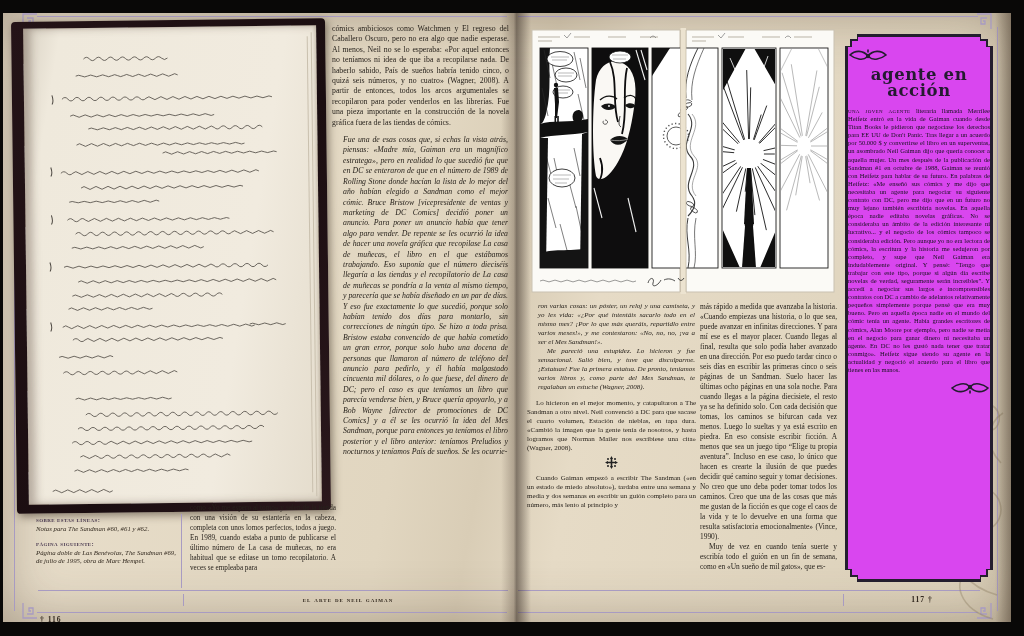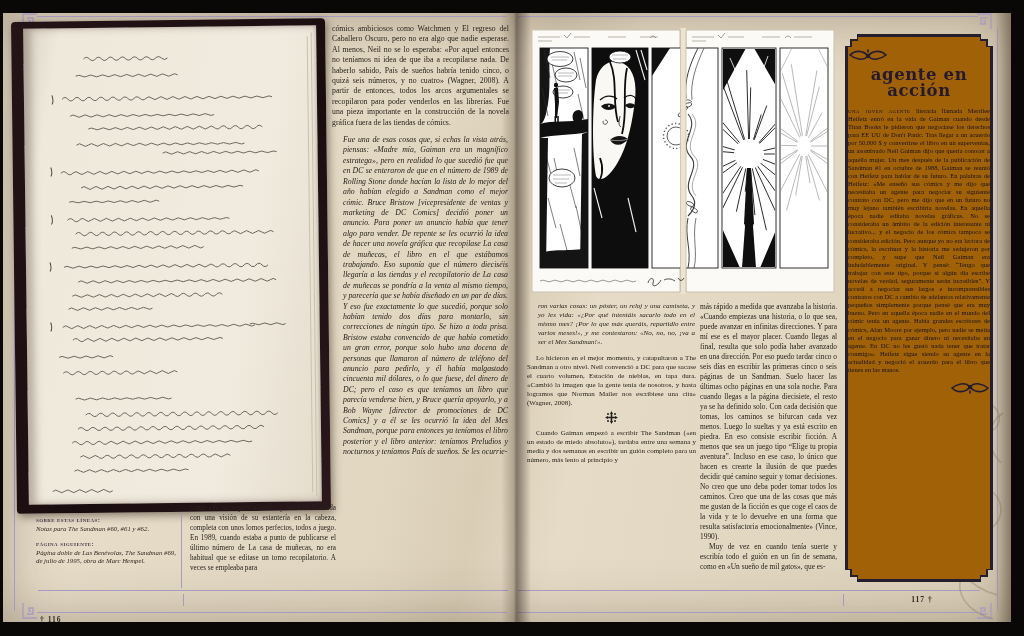--- a/index.html
+++ b/index.html
@@ -45,21 +45,21 @@
   .divider{text-align:center;margin:3px 0 2px 0 !important;}
 
   
   .captions{left:33px;top:503px;width:140px;font-size:6.8px;line-height:8.6px;color:#32291f;}
   .cap-header{font-variant:small-caps;font-weight:bold;color:#4a3950;letter-spacing:.4px;}
   .cap-body{font-style:italic;margin-bottom:7px;}
 
   
   .sidebar-outer{left:842px;top:21px;width:148px;height:548px;background:#241e2e;
     clip-path:polygon(0 12px,5px 12px,5px 5px,12px 5px,12px 0,calc(100% - 12px) 0,calc(100% - 12px) 5px,calc(100% - 5px) 5px,calc(100% - 5px) 12px,100% 12px,100% calc(100% - 12px),calc(100% - 5px) calc(100% - 12px),calc(100% - 5px) calc(100% - 5px),calc(100% - 12px) calc(100% - 5px),calc(100% - 12px) 100%,12px 100%,12px calc(100% - 5px),5px calc(100% - 5px),5px calc(100% - 12px),0 calc(100% - 12px));}
-  .sidebar-inner{position:absolute;left:3px;top:3px;right:3px;bottom:3px;background:#a16207;
+  .sidebar-inner{position:absolute;left:3px;top:3px;right:3px;bottom:3px;background:#d946ef;
     clip-path:polygon(0 10px,4px 10px,4px 4px,10px 4px,10px 0,calc(100% - 10px) 0,calc(100% - 10px) 4px,calc(100% - 4px) 4px,calc(100% - 4px) 10px,100% 10px,100% calc(100% - 10px),calc(100% - 4px) calc(100% - 10px),calc(100% - 4px) calc(100% - 4px),calc(100% - 10px) calc(100% - 4px),calc(100% - 10px) 100%,10px 100%,10px calc(100% - 4px),4px calc(100% - 4px),4px calc(100% - 10px),0 calc(100% - 10px));
     padding:10px 0;box-sizing:border-box;}
   .sb-ornament{text-align:center;margin:2px 0 4px 0;}
   .sb-title{font-family:"DejaVu Serif", serif;font-size:16.5px;line-height:16px;letter-spacing:.6px;
             text-align:center;color:#241a30;font-weight:600;margin:2px 0 8px 0;}
   .sb-body{font-size:6.5px;line-height:8.1px;text-align:justify;color:#17121f;}
   .smallcaps{font-variant:small-caps;letter-spacing:.3px;}
 
   .comic{left:527px;top:15px;width:306px;height:266px;}
   svg{display:block;}
@@ -136,20 +136,21 @@
     <p>como «Yo me espero al tomo» y salen de la tienda con una visión de su estantería en la cabeza, completa con unos lomos perfectos, todos a juego. En 1989, cuando estaba a punto de publicarse el último número de La casa de muñecas, no era habitual que se editase un tomo recopilatorio. A veces se empleaba para</p>
   </div>
 
   <div class="abs col col1">
     <p>cómics ambiciosos como Watchmen y El regreso del Caballero Oscuro, pero no era algo que nadie esperase. Al menos, Neil no se lo esperaba: «Por aquel entonces no teníamos ni idea de que iba a recopilarse nada. De haberlo sabido, País de sueños habría tenido cinco, o quizá seis números, y no cuatro» (Wagner, 2008). A partir de entonces, todos los arcos argumentales se recopilaron para poder venderlos en las librerías. Fue una pieza importante en la construcción de la novela gráfica fuera de las tiendas de cómics.</p>
     <p class="quote mt">Fue una de esas cosas que, si echas la vista atrás, piensas: «Madre mía, Gaiman era un magnífico estratega», pero en realidad lo que sucedió fue que en DC se enteraron de que en el número de 1989 de Rolling Stone donde hacían la lista de lo mejor del año habían elegido a Sandman como el mejor cómic. Bruce Bristow [vicepresidente de ventas y marketing de DC Comics] decidió poner un anuncio. Para poner un anuncio había que tener algo para vender. De repente se les ocurrió la idea de hacer una novela gráfica que recopilase La casa de muñecas, el libro en el que estábamos trabajando. Eso suponía que el número dieciséis llegaría a las tiendas y el recopilatorio de La casa de muñecas se pondría a la venta al mismo tiempo, y parecería que se había diseñado en un par de días. Y eso fue exactamente lo que sucedió, porque solo habían tenido dos días para montarlo, sin correcciones de ningún tipo. Se hizo a toda prisa. Bristow estaba convencido de que había cometido un gran error, porque solo hubo una docena de personas que llamaron al número de teléfono del anuncio para pedirlo, y él había malgastado cincuenta mil dólares, o lo que fuese, del dinero de DC; pero el caso es que teníamos un libro que parecía venderse bien, y Bruce quería apoyarlo, y a Bob Wayne [director de promociones de DC Comics] y a él se les ocurrió la idea del Mes Sandman, porque para entonces ya teníamos el libro posterior y el libro anterior: teníamos Preludios y nocturnos y teníamos País de sueños. Se les ocurrie-</p>
   </div>
 
   <div class="abs footer-text" style="left:37px;top:602px;">† 116</div>
   <div class="abs footer-tick" style="left:180px;top:581px;"></div>
+  <div class="abs footer-text footer-center" style="left:186px;top:582px;width:318px;">el arte de neil gaiman</div>
 
   <div class="abs comic">
     <svg width="306" height="266" viewBox="0 0 306 266">
       <rect x="2" y="2" width="148" height="262" fill="#fbfaf6" stroke="#c9c1b1"></rect>
       <rect x="156" y="2" width="148" height="262" fill="#fbfaf6" stroke="#c9c1b1"></rect>
 
       <g stroke="#b9b3a6" stroke-width="1">
         <line x1="8" y1="9" x2="30" y2="9"></line>
           <line x1="44" y1="9" x2="60" y2="9"></line>
           <line x1="78" y1="9" x2="96" y2="9"></line>
@@ -291,20 +292,21 @@
 
       <g fill="none">
         <path id="hw2" stroke="#4a4a4a" stroke-width="0.55" d="M 10 253 q 3 -1.7384370045152688 6 0 q 3 1.7528042059998934 6 0 q 3 -1.765825073370254 6 0 q 3 1.7774804015900103 6 0 q 3 -1.7877529997151538 6 0 q 3 1.7966277162496609 6 0 q 3 -1.8040914614930772 6 0 q 3 1.8101332268471022 6 0 q 3 -1.8147441010526084 6 0 q 3 1.817917283333264 6 0 q 3 -1.8196480934262835 6 0 q 3 1.8199339784855522 6 0 q 3 -1.8187745168469194 6 0 q 3 1.8161714186501372 6 0 q 3 -1.812128523316502 6 0 q 3 1.8066517938859161 6 0 "></path>
         <path d="M118 255 c2 -7 7 -5 5 0 c-1.5 5 5 3 8 -3 M134 252 c4 -2 8 -1 11 1 M148 250 q3 5 6 0" stroke="#222" stroke-width="0.8"></path>
       </g>
     </svg>
   </div>
 
   <div class="abs col colA">
     <p class="quote">ron varias cosas: un póster, un reloj y una camiseta, y yo les vida: «¿Por qué intentáis sacarlo todo en el mismo mes? ¡Por lo que más queráis, repartidlo entre varios meses!», y me contestaron: «No, no, no, ¡va a ser el Mes Sandman!».</p>
+    <p class="quote ind">Me pareció una estupidez. Lo hicieron y fue sensacional. Salió bien, y tuve que disculparme. ¡Estatuas! Fue la primera estatua. De pronto, teníamos varios libros y, como parte del Mes Sandman, te regalaban un estuche (Wagner, 2008).</p>
     <p class="mt ind">Lo hicieron en el mejor momento, y catapultaron a The Sandman a otro nivel. Neil convenció a DC para que sacase el cuarto volumen, Estación de nieblas, en tapa dura. «Cambió la imagen que la gente tenía de nosotros, y hasta logramos que Norman Mailer nos escribiese una cita» (Wagner, 2008).</p>
     <p class="divider">
       <svg width="13" height="13" viewBox="0 0 13 13" style="display:inline-block">
         <g fill="#222">
           <path d="M6.5 0 L8 3 H5 Z M6.5 13 L5 10 H8 Z M0 6.5 L3 5 V8 Z M13 6.5 L10 8 V5 Z"></path>
           <rect x="5.7" y="1.5" width="1.6" height="10" rx="0.6"></rect>
           <rect x="1.5" y="5.7" width="10" height="1.6" rx="0.6"></rect>
           <circle cx="3" cy="3" r="1"></circle>
             <circle cx="10" cy="3" r="1"></circle>
             <circle cx="3" cy="10" r="1"></circle>

